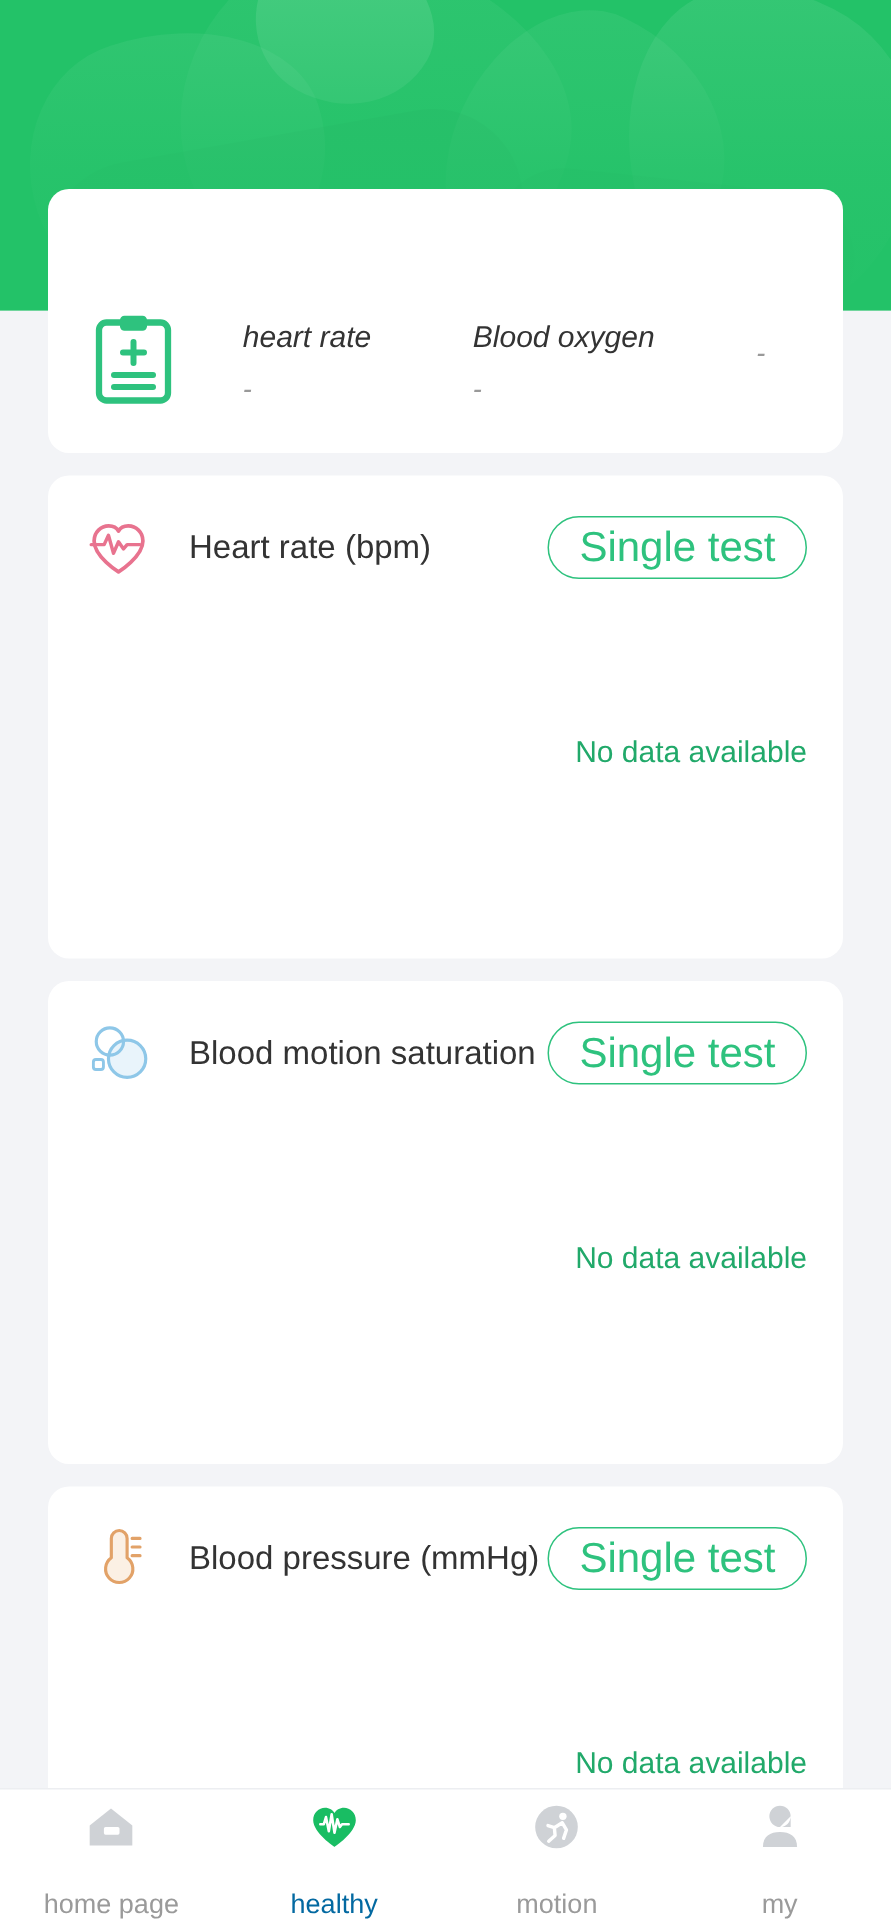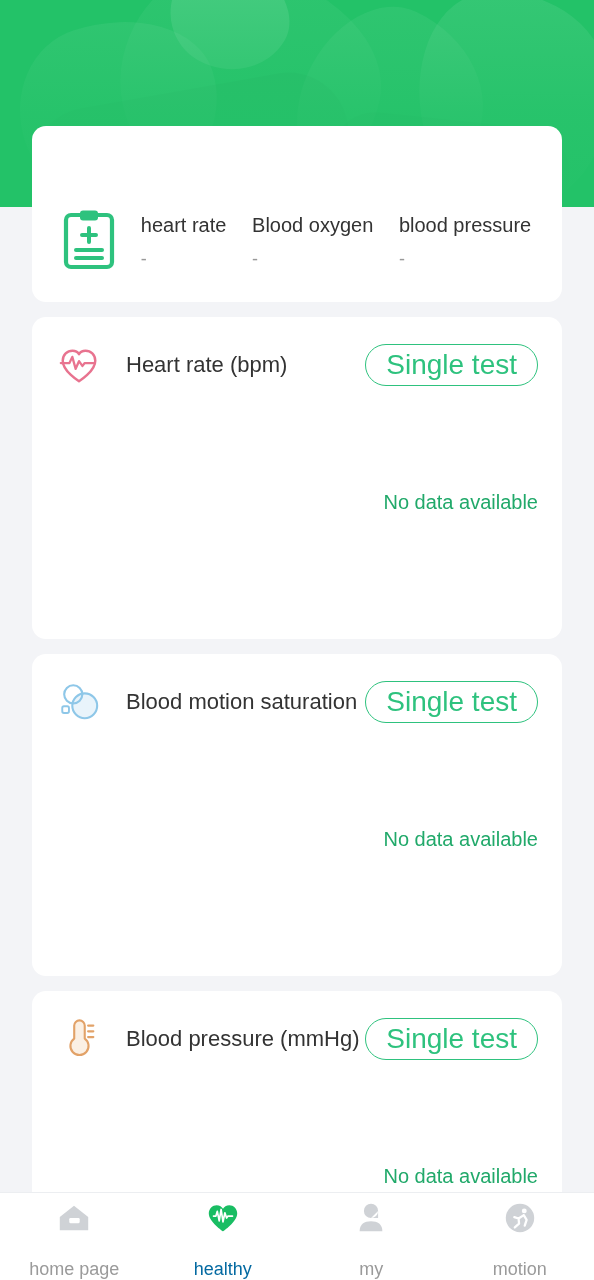--- a/index.html
+++ b/index.html
@@ -85,20 +85,21 @@
     flex: 1;
     display: flex;
     align-items: flex-start;
     justify-content: space-around;
     margin-top: 52px;
     padding-left: 10px;
   }
   .metric {
     text-align: left;
     flex: 0 0 auto;
+    font-style: italic;
   }
   .metric-label {
     font-size: 20px;
     color: #333333;
     white-space: nowrap;
     line-height: 24px;
   }
   .metric-value {
     font-size: 18px;
     color: #999999;
@@ -223,21 +224,20 @@
         <div class="metric-label">heart rate</div>
         <div class="metric-value">-</div>
       </div>
 
       <div class="metric">
         <div class="metric-label">Blood oxygen</div>
         <div class="metric-value">-</div>
       </div>
 
       <div class="metric">
-        <div class="metric-label">blood pressure</div>
         <div class="metric-value">-</div>
       </div>
 
     </div>
   </div>
 
   <div class="card metric-card">
     <div class="metric-card-head">
       <div class="metric-card-icon">
         <svg viewBox="0 0 46 46" width="44" height="44" aria-hidden="true">
@@ -300,31 +300,31 @@
         <path d="M19 33 C19 33 4 23 4 14.2 C4 9 8 5.5 12.3 5.5 C15.4 5.5 17.9 7.2 19 9.2 C20.1 7.2 22.6 5.5 25.7 5.5 C30 5.5 34 9 34 14.2 C34 23 19 33 19 33 Z" fill="#19bd63"></path>
         <path d="M9 17 L11.5 17 L13 12 L15 22 L17 10 L19 23 L21 13.5 L22.8 19 L24.3 17 L29 17" fill="none" stroke="#ffffff" stroke-width="1.8" stroke-linecap="round" stroke-linejoin="round"></path>
       </svg>
     </div>
     <div class="nav-label">healthy</div>
   </div>
 
   <div class="nav-item">
     <div class="nav-icon">
       <svg viewBox="0 0 38 38" width="36" height="36" aria-hidden="true">
-        <path d="M19 4 a7.5 7.5 0 1 0 0 15 a7.5 7.5 0 0 0 0 -15 Z M26.5 11.5 L26.5 19 L19 19 Z" fill="#cfd2d6"></path>
-        <path d="M7 33 C7 25.5 12 22.5 19 22.5 C26 22.5 31 25.5 31 33 Z" fill="#cfd2d6"></path>
-      </svg>
-    </div>
-    <div class="nav-label">my</div>
+        <circle cx="19" cy="19" r="15" fill="#cfd2d6"></circle>
+        <circle cx="23.5" cy="11.5" r="2.6" fill="#ffffff"></circle>
+        <path d="M23 16 L17.5 19.5 L13 18 M23 16 L26 21 L24 27 M17.5 19.5 L18 25 L13.5 29" fill="none" stroke="#ffffff" stroke-width="2.4" stroke-linecap="round" stroke-linejoin="round"></path>
+      </svg>
+    </div>
+    <div class="nav-label">motion</div>
   </div>
 
   <div class="nav-item">
     <div class="nav-icon">
       <svg viewBox="0 0 38 38" width="36" height="36" aria-hidden="true">
-        <circle cx="19" cy="19" r="15" fill="#cfd2d6"></circle>
-        <circle cx="23.5" cy="11.5" r="2.6" fill="#ffffff"></circle>
-        <path d="M23 16 L17.5 19.5 L13 18 M23 16 L26 21 L24 27 M17.5 19.5 L18 25 L13.5 29" fill="none" stroke="#ffffff" stroke-width="2.4" stroke-linecap="round" stroke-linejoin="round"></path>
-      </svg>
-    </div>
-    <div class="nav-label">motion</div>
+        <path d="M19 4 a7.5 7.5 0 1 0 0 15 a7.5 7.5 0 0 0 0 -15 Z M26.5 11.5 L26.5 19 L19 19 Z" fill="#cfd2d6"></path>
+        <path d="M7 33 C7 25.5 12 22.5 19 22.5 C26 22.5 31 25.5 31 33 Z" fill="#cfd2d6"></path>
+      </svg>
+    </div>
+    <div class="nav-label">my</div>
   </div>
 
 </div>
 
 </body></html>

